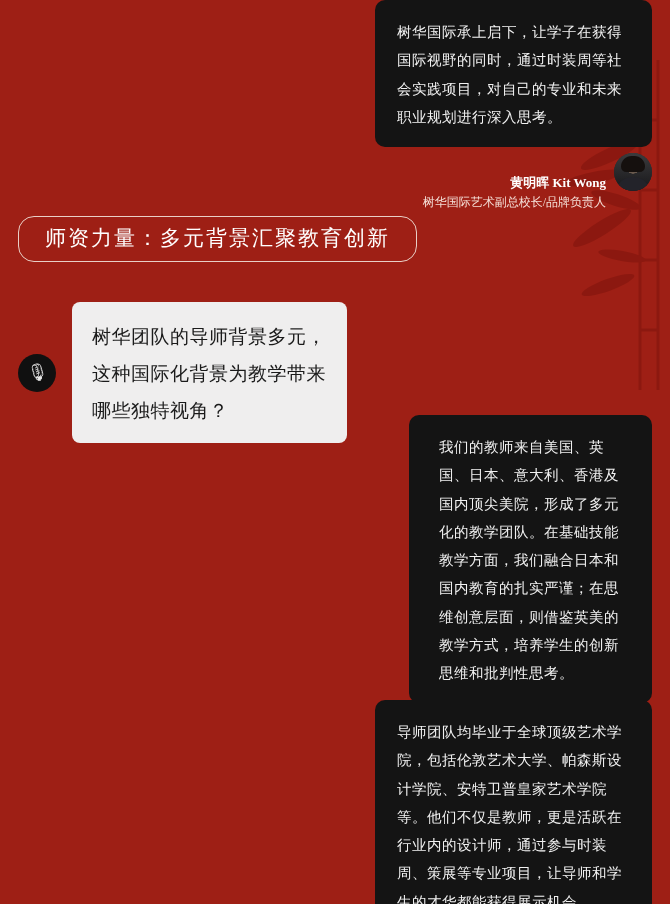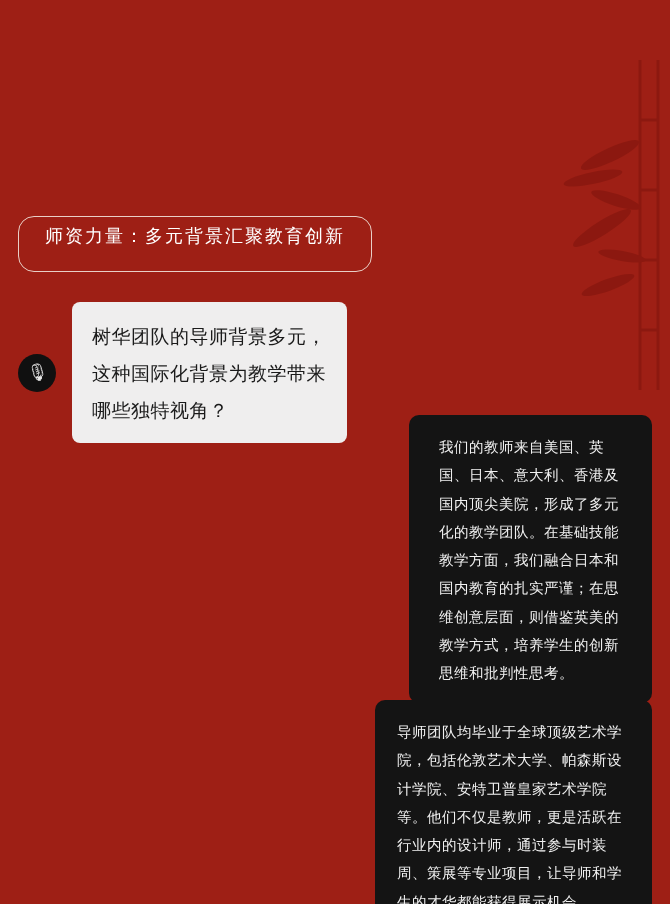--- a/index.html
+++ b/index.html
@@ -126,23 +126,23 @@
     color: #f5dfd7;
   }
 
   
   .section-heading {
     position: absolute;
     left: 18px;
     top: 216px;
     border: 1.5px solid #e9cfc6;
     border-radius: 16px;
-    padding: 7px 26px 23px 26px;
+    padding: 7px 26px 9px 26px;
     color: #ffffff;
-    font-size: 18px;
+    font-size: 21px;
     letter-spacing: 2px;
     font-family: "Liberation Serif", serif;
     background: transparent;
     white-space: nowrap;
   }
 
   
   #row-1 { left: 292px; top: 0px; flex-direction: column; align-items: flex-end; width: 360px;}
   #row-1 .bubble { width: 277px; }
   #row-1 .meta { display: flex; align-items: flex-start; margin-top: 6px; }
@@ -175,20 +175,34 @@
         <ellipse cx="120" cy="95" rx="32" ry="7" transform="rotate(-25 120 95)"></ellipse>
         <ellipse cx="103" cy="118" rx="30" ry="6" transform="rotate(-12 103 118)"></ellipse>
         <ellipse cx="126" cy="140" rx="26" ry="6" transform="rotate(18 126 140)"></ellipse>
         <ellipse cx="112" cy="168" rx="34" ry="7" transform="rotate(-32 112 168)"></ellipse>
         <ellipse cx="132" cy="196" rx="24" ry="5" transform="rotate(10 132 196)"></ellipse>
         <ellipse cx="118" cy="225" rx="28" ry="6" transform="rotate(-20 118 225)"></ellipse>
       </g>
     </svg>
   </div>
 
+  <div class="row" id="row-1">
+    <div class="bubble dark">树华国际承上启下，让学子在获得国际视野的同时，通过时装周等社会实践项目，对自己的专业和未来职业规划进行深入思考。</div>
+    <div class="meta">
+      <div class="speaker">
+        <span class="name">黄明晖 Kit Wong</span>
+        <span class="role">树华国际艺术副总校长/品牌负责人</span>
+      </div>
+      <div class="avatar">
+        <div class="ph"></div>
+          <div class="hair"></div>
+          <div class="body"></div>
+      </div>
+    </div>
+  </div>
 
   <div class="section-heading">师资力量：多元背景汇聚教育创新</div>
 
   <div class="row" id="row-2">
     <div class="avatar mic">
       <div class="glyph">🎙</div>
     </div>
     <div class="bubble light">树华团队的导师背景多元，这种国际化背景为教学带来哪些独特视角？</div>
   </div>
 

